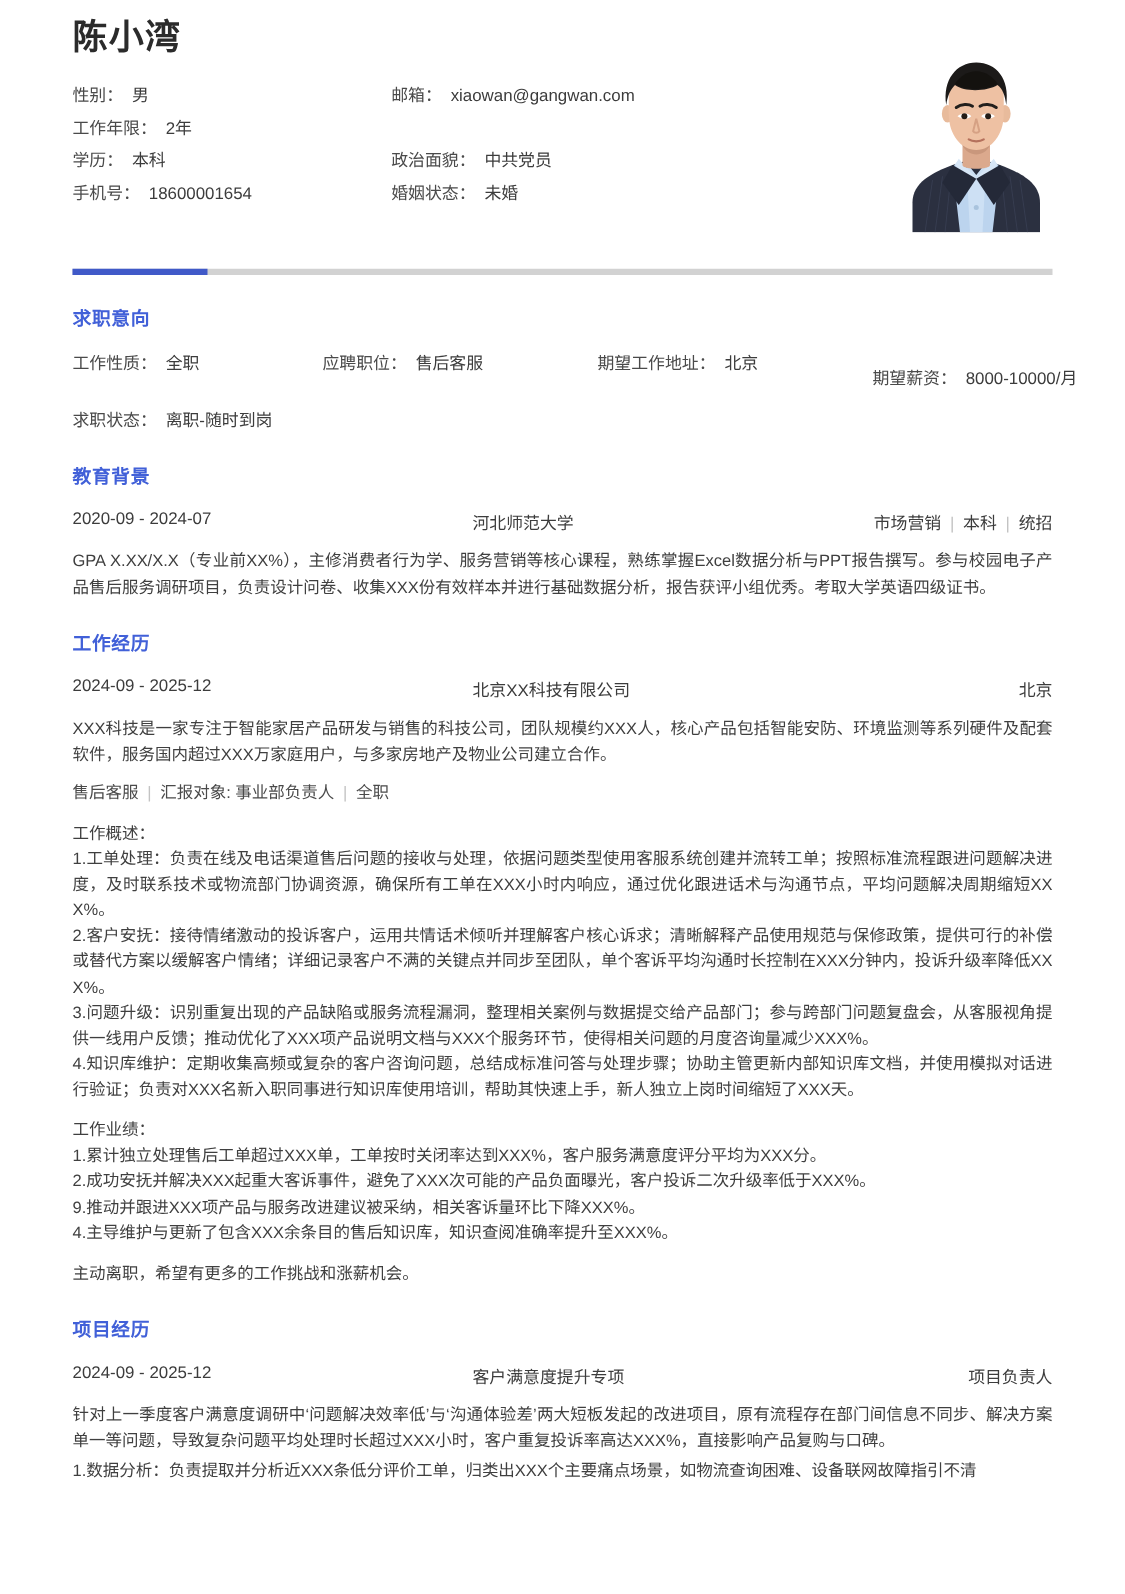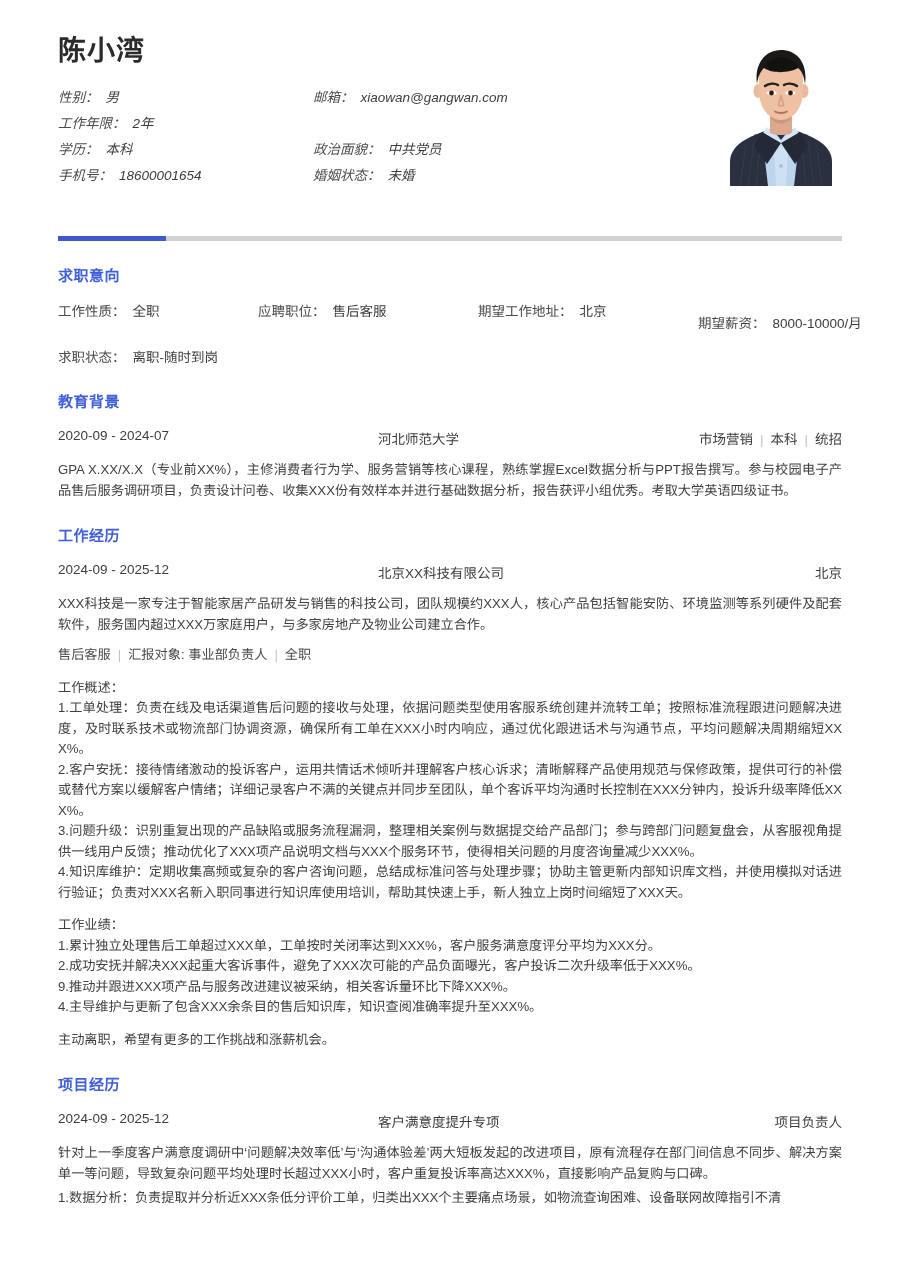--- a/index.html
+++ b/index.html
@@ -19,35 +19,34 @@
     position: relative;
     width: 900px;
     height: 1275px;
     box-sizing: border-box;
     padding: 0 58px;
   }
 
   
   .header {
     position: relative;
-    padding-top: 36px;
+    padding-top: 15px;
     min-height: 170px;
   }
   .name {
     font-size: 28px;
     font-weight: bold;
     color: #2b2b2b;
     letter-spacing: 1px;
     margin: 0 0 22px 0;
     line-height: 1.1;
   }
   .basic-grid {
     display: block;
     width: 640px;
-    font-style: italic;
   }
   .basic-row {
     display: flex;
     margin-bottom: 8px;
     font-size: 13.5px;
     line-height: 18px;
   }
   .basic-cell {
     display: flex;
     align-items: baseline;

